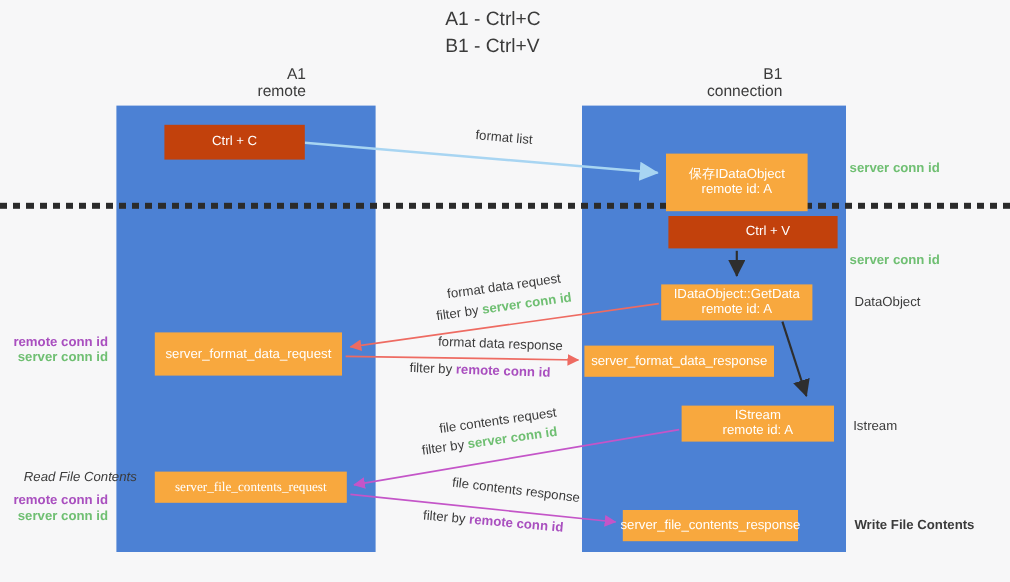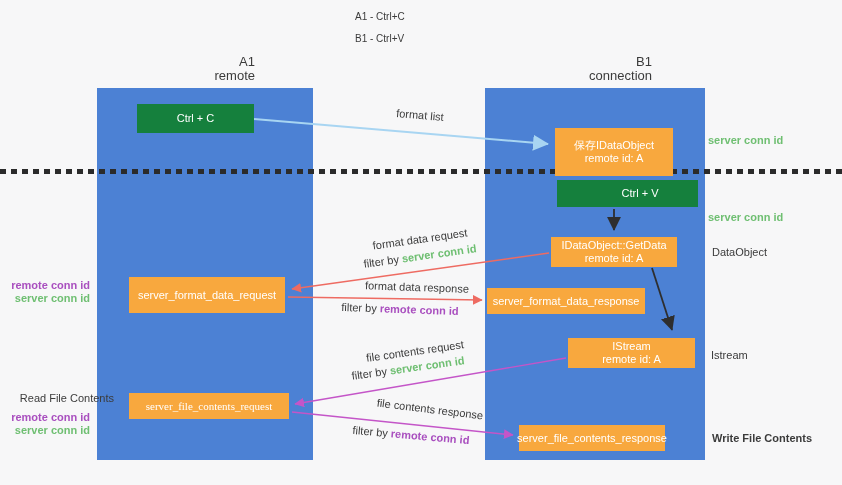--- a/index.html
+++ b/index.html
@@ -2,35 +2,35 @@
 <html><head>
 <meta charset="utf-8">
 <style>
   html,body{margin:0;padding:0;}
   .canvas{
     position:relative;width:842px;height:485px;
     background:#F7F7F8;
     font-family:"Liberation Sans","DejaVu Sans",sans-serif;
     overflow:hidden;color:#3B3B3B;
   }
-  .title{position:absolute;left:355px;top:6px;font-size:10px;line-height:22px;color:#3B3B3B;z-index:4;}
+  .title{position:absolute;left:371px;top:6px;font-size:16px;line-height:22px;color:#3B3B3B;z-index:4;}
   .col-header{position:absolute;text-align:right;font-size:13px;line-height:14px;color:#3B3B3B;z-index:4;}
   .col{position:absolute;top:88px;height:372px;background:#4C81D4;z-index:1;}
   .divider{
     position:absolute;left:0;top:169px;width:842px;height:5px;z-index:2;
     background:repeating-linear-gradient(90deg,#2B2B2B 0 6px,transparent 6px 11px);
   }
   .arrows{position:absolute;left:0;top:0;z-index:2;pointer-events:none;}
   .node{
     position:absolute;z-index:3;
     display:flex;flex-direction:column;align-items:center;justify-content:center;
     color:#FFFFFF;font-size:11px;line-height:13px;text-align:center;white-space:nowrap;
   }
   .orange{background:#F8A83E;}
-  .green{background:#15803d;align-items:center;}
+  .green{background:#c2410c;align-items:center;}
   .elabel{position:absolute;z-index:3;font-size:11px;color:#3B3B3B;white-space:nowrap;text-align:center;}
   .side{position:absolute;z-index:3;font-size:11px;color:#3B3B3B;white-space:nowrap;}
   .alignr{text-align:right;}
   .green-t{color:#6FBF72;font-weight:bold;}
   .purple-t{color:#A94FBF;font-weight:bold;}
 </style>
 </head>
 <body>
 
 <div class="canvas">
@@ -133,17 +133,17 @@
 
   <div class="side green-t" style="left:708px;top:134px;">server conn id</div>
   <div class="side green-t" style="left:708px;top:211px;">server conn id</div>
   <div class="side" style="left:712px;top:246px;">DataObject</div>
   <div class="side" style="left:711px;top:349px;">Istream</div>
   <div class="side" style="left:712px;top:432px;font-weight:bold;">Write File Contents</div>
 
   <div class="side purple-t alignr" style="left:0px;top:279px;width:90px;">remote conn id</div>
   <div class="side green-t alignr" style="left:0px;top:292px;width:90px;">server conn id</div>
 
-  <div class="side alignr" style="left:0px;top:392px;width:114px;">Read File Contents</div>
+  <div class="side alignr" style="left:0px;top:392px;width:114px;font-style:italic;">Read File Contents</div>
   <div class="side purple-t alignr" style="left:0px;top:411px;width:90px;">remote conn id</div>
   <div class="side green-t alignr" style="left:0px;top:424px;width:90px;">server conn id</div>
 
 </div>
 
 </body></html>

